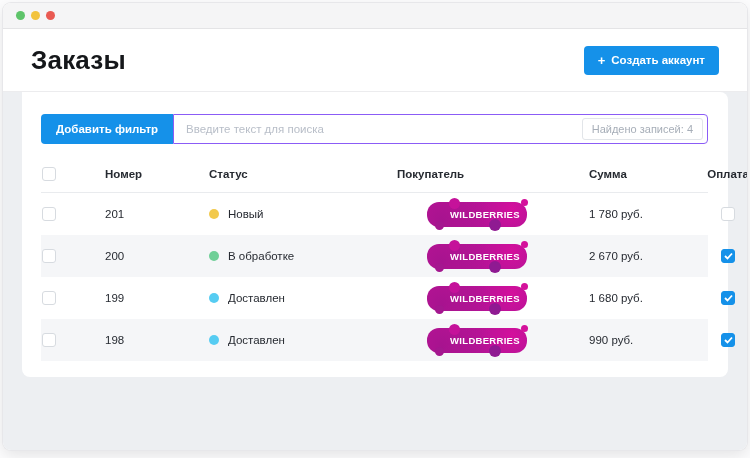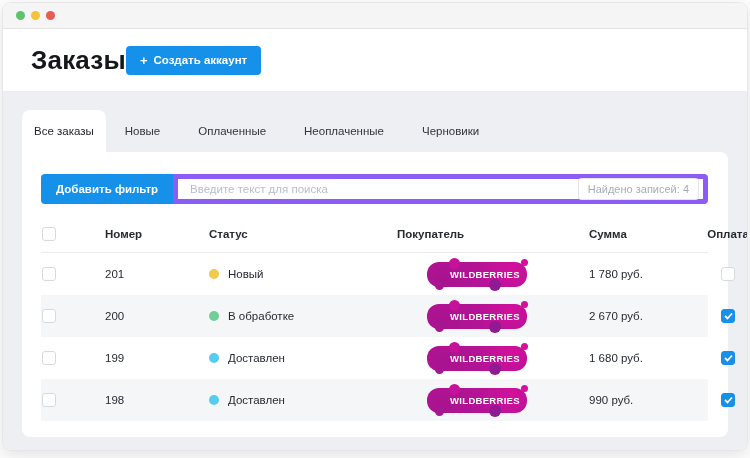--- a/index.html
+++ b/index.html
@@ -16,21 +16,21 @@
     box-shadow:0 0 0 1px #e7e7ea, 0 5px 16px rgba(0,0,0,.10);
     display:flex; flex-direction:column;
   }
   .titlebar {
     height:26px; flex:0 0 26px; background:#f5f5f6; border-bottom:1px solid #e4e4e6;
     display:flex; align-items:center; padding-left:13px; gap:6px;
   }
   .tl-dot { width:9px; height:9px; border-radius:50%; display:inline-block; }
   .app-header {
     height:63px; flex:0 0 63px; background:#fff; border-bottom:1px solid #ececee;
-    display:flex; align-items:center; padding:0 28px 0 28px;
+    display:flex; align-items:center; justify-content:space-between; padding:0 28px 0 28px;
   }
   .app-header h1 { font-size:26px; font-weight:700; color:#15171a; letter-spacing:.2px; }
   .btn-primary {
     background:#1591e9; color:#fff; border:none; border-radius:4px;
     font-family:"Liberation Sans",sans-serif;
     font-size:11.5px; font-weight:700; padding:8px 14px;
     display:inline-flex; align-items:center; gap:6px; cursor:pointer;
   }
   .btn-primary .plus { font-size:13px; font-weight:700; line-height:1; }
   .content { flex:1; background:#edeff2; display:flex; flex-direction:column; }
@@ -38,21 +38,21 @@
   .tab { padding:15px 19px; font-size:11.5px; color:#30353d; cursor:pointer; white-space:nowrap; }
   .tab.active { background:#fff; border-radius:8px 8px 0 0; padding:15px 12px; color:#23262b; }
   .card {
     background:#fff; border-radius:0 8px 8px 8px; margin:0 19px;
     padding:22px 20px 16px 19px;
   }
   .filter-row { display:flex; height:30px; margin-bottom:12px; }
   .filter-btn { border-radius:4px 0 0 4px; padding:10px 15px; height:30px; }
   .search-box {
     flex:1; display:flex; align-items:center; background:#fff;
-    border:5px solid #8b5cf6; border-radius:0 4px 4px 0; padding-right:4px;
+    border:1px solid #8b5cf6; border-radius:0 4px 4px 0; padding-right:4px;
   }
   .search-box input {
     flex:1; border:none; outline:none; font-size:11.5px; padding:0 12px; color:#333;
     font-family:"Liberation Sans",sans-serif; background:transparent; min-width:0;
   }
   .search-box input::placeholder { color:#b8bec8; }
   .found-badge {
     border:1px solid #e2e5e9; border-radius:3px; color:#a7aeb8;
     font-size:11px; padding:4px 9px; white-space:nowrap;
   }
@@ -115,27 +115,20 @@
   <div class="app-header">
     <h1>Заказы</h1>
     <button class="btn-primary">
       <span class="plus">+</span>
       <span>Создать аккаунт</span>
     </button>
   </div>
 
   <div class="content">
 
-    <div class="tabs">
-      <div class="tab active">Все заказы</div>
-      <div class="tab">Новые</div>
-      <div class="tab">Оплаченные</div>
-      <div class="tab">Неоплаченные</div>
-      <div class="tab">Черновики</div>
-    </div>
 
     <div class="card">
 
       <div class="filter-row">
         <button class="btn-primary filter-btn">Добавить фильтр</button>
         <div class="search-box">
           <input type="text" placeholder="Введите текст для поиска" style="">
           <span class="found-badge">Найдено записей: 4</span>
         </div>
       </div>

